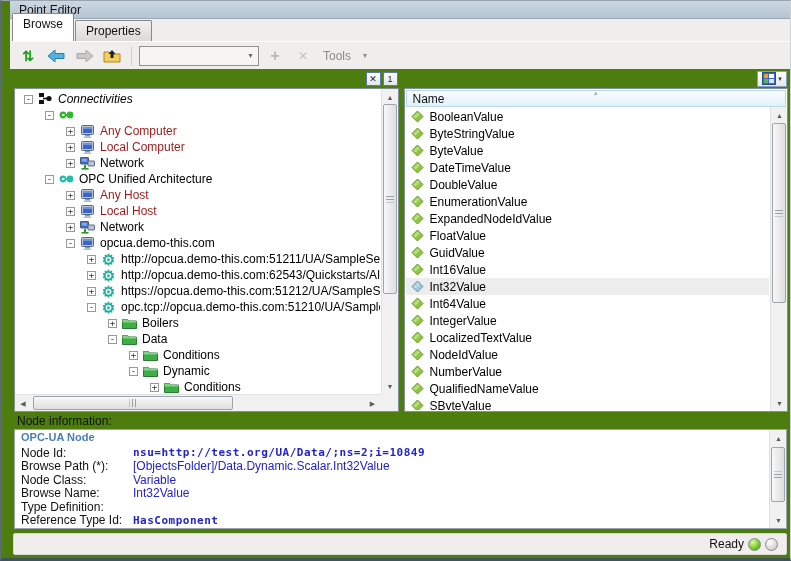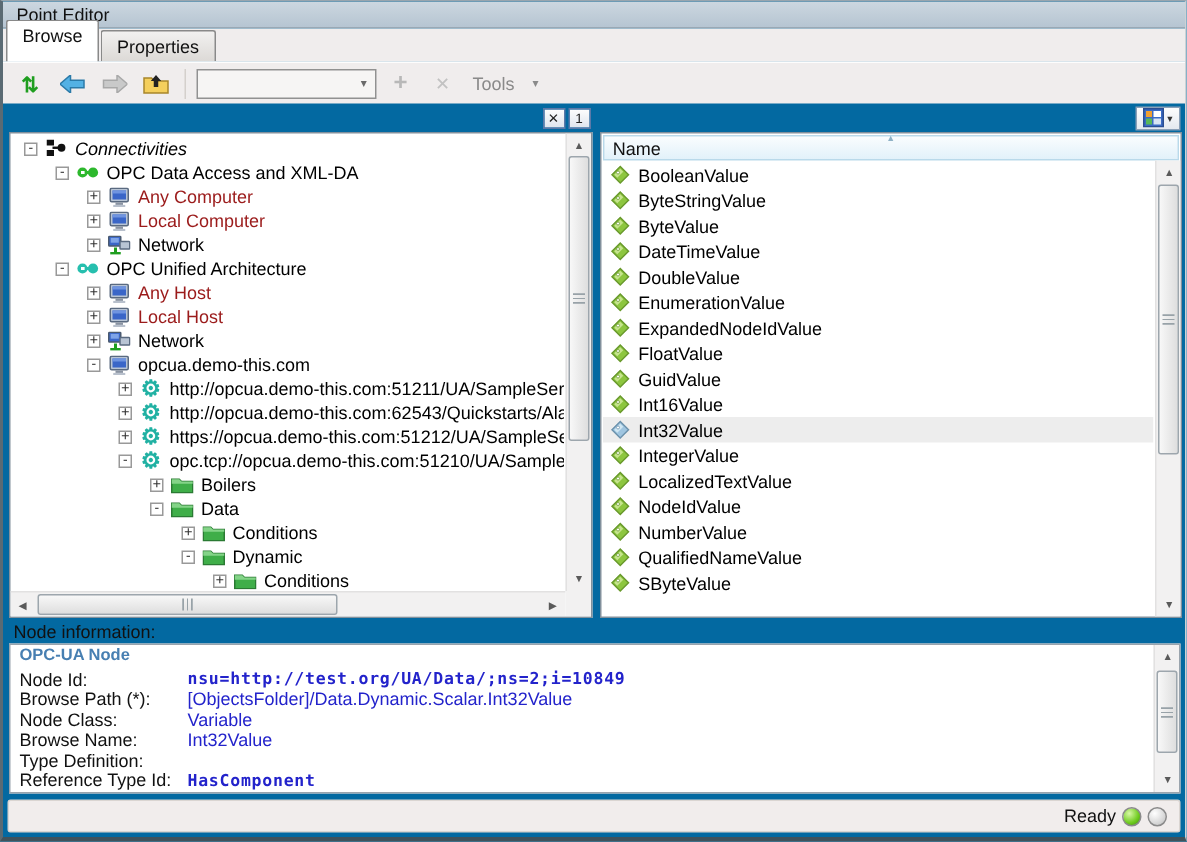--- a/index.html
+++ b/index.html
@@ -1,21 +1,21 @@
 <!DOCTYPE html>
 <html><head>
 <meta charset="utf-8">
 <style>
   * { box-sizing: border-box; margin: 0; padding: 0; }
   body { font-family: "Liberation Sans", sans-serif; font-size: 12px; background:#fff; }
   .window{
-    width:791px; height:561px; background:#0369a1; position:relative;
+    width:791px; height:561px; background:#4d7c0f; position:relative;
     border-left:2px solid #5a6a73; border-bottom:3px solid #41525b;
     border-top:1px solid #98a5ae; border-right:1px solid #cdd2d5;
-    display:flex; flex-direction:column; overflow:hidden;
+    display:flex; flex-direction:column; overflow:hidden;padding-left:8px;
   }
   
   .titlebar{ height:18px; background:linear-gradient(#ccd7e0,#b6c5d2); border-bottom:1px solid #9aa8b4;
     display:flex; align-items:center; padding-left:9px; color:#111; }
   
   .tabstrip{ height:22px; display:flex; align-items:flex-end; padding-left:2px; background:#f0eded; }
   .tab{ height:21px; padding:3px 10px 0 10px; border:1px solid #898989; border-bottom:none;
     border-radius:2px 2px 0 0; background:linear-gradient(#f2f1f0,#dcd9d6); margin-right:1px; color:#111; cursor:default;}
   .tab.active{ background:#fff; height:28px; position:relative; z-index:2; }
   
@@ -164,21 +164,20 @@
             <div class="tree-row" style="padding-left: 29px;">
               <span class="expander">-</span>
               <span class="ticon">
                 <svg width="15" height="10">
                   <circle cx="4" cy="5" r="3.4" fill="#2db82d"></circle>
                   <circle cx="11" cy="5" r="3.4" fill="#2db82d"></circle>
                   <rect x="5" y="4" width="5" height="2" fill="#2db82d"></rect>
                   <rect x="3" y="4" width="2.4" height="2" fill="#fff"></rect>
                 </svg>
               </span>
-              <span class="tlabel" style="color: rgb(0, 0, 0);">OPC Data Access and XML-DA</span>
             </div>
             <div class="tree-row" style="padding-left: 50px;">
               <span class="expander">+</span>
               <span class="ticon">
                 <svg width="15" height="13">
                   <rect x="1.5" y="0.5" width="12" height="9" rx="1" fill="#b8c4d4" stroke="#5a6a80"></rect>
                   <rect x="3" y="2" width="9" height="6" fill="#3a66c8"></rect>
                   <rect x="3" y="2" width="9" height="2" fill="#6f94e0"></rect>
                   <rect x="5" y="10" width="5" height="1.6" fill="#8a93a2"></rect>
                   <rect x="3.5" y="11.6" width="8" height="1.4" fill="#b8c0cc"></rect>
@@ -503,20 +502,30 @@
               <span>Int32Value</span>
             </div>
             <div class="list-row">
               <span class="licon">
                 <svg width="13" height="13">
                   <path d="M1 6.5 L6.5 1 L12 6.5 L6.5 12 Z" fill="#8dc63f" stroke="#6a9a2d"></path>
                   <path d="M2.5 6.5 L6.5 2.5 L8.5 4.5 L4.5 8.5 Z" fill="#c6e48e"></path>
                   <circle cx="5" cy="5" r="1" fill="#fff" stroke="#6a9a2d" stroke-width="0.5"></circle>
                 </svg>
               </span>
+              <span>Int64Value</span>
+            </div>
+            <div class="list-row">
+              <span class="licon">
+                <svg width="13" height="13">
+                  <path d="M1 6.5 L6.5 1 L12 6.5 L6.5 12 Z" fill="#8dc63f" stroke="#6a9a2d"></path>
+                  <path d="M2.5 6.5 L6.5 2.5 L8.5 4.5 L4.5 8.5 Z" fill="#c6e48e"></path>
+                  <circle cx="5" cy="5" r="1" fill="#fff" stroke="#6a9a2d" stroke-width="0.5"></circle>
+                </svg>
+              </span>
               <span>IntegerValue</span>
             </div>
             <div class="list-row">
               <span class="licon">
                 <svg width="13" height="13">
                   <path d="M1 6.5 L6.5 1 L12 6.5 L6.5 12 Z" fill="#8dc63f" stroke="#6a9a2d"></path>
                   <path d="M2.5 6.5 L6.5 2.5 L8.5 4.5 L4.5 8.5 Z" fill="#c6e48e"></path>
                   <circle cx="5" cy="5" r="1" fill="#fff" stroke="#6a9a2d" stroke-width="0.5"></circle>
                 </svg>
               </span>

